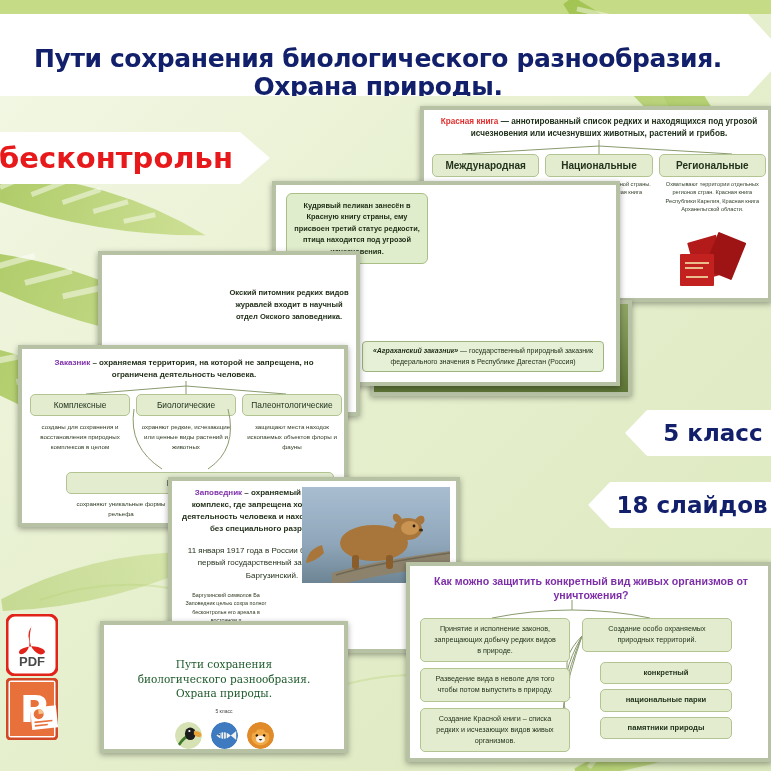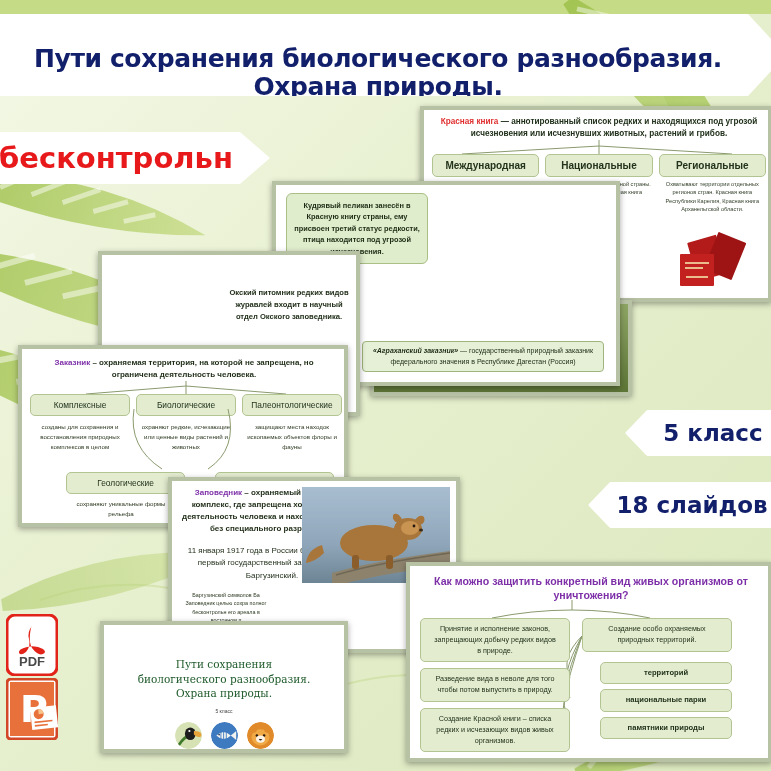--- a/index.html
+++ b/index.html
@@ -414,21 +414,20 @@
     </div>
     <div class="c1">
       <div>созданы для сохранения и восстановления природных комплексов в целом</div>
       <div>охраняют редкие, исчезающие или ценные виды растений и животных</div>
       <div>защищают места находок ископаемых объектов флоры и фауны</div>
     </div>
     <svg style="position:absolute;left:8px;top:60px;width:312px;height:64px">
       <path d="M104 0 q-6 38 28 60 M198 0 q10 40 -20 60" stroke="#8a9a6e" stroke-width="1" fill="none"></path>
     </svg>
     <div class="row2">
-      <div class="gbox">Геологические</div>
       <div class="gbox">Гидрологические</div>
     </div>
     <div class="c2">сохраняют уникальные формы рельефа</div>
   </div>
   <div class="frame-border"></div>
 </div>
 
 <div class="slide" id="slide-zapovednik">
   <div class="slide-inner">
     <div class="def">
@@ -492,21 +491,21 @@
       </g>
     </svg>
     <div class="leftcol">
       <div class="gbox lb">Принятие и исполнение законов, запрещающих добычу редких видов в природе.</div>
       <div class="gbox lb">Разведение вида в неволе для того чтобы потом выпустить в природу.</div>
       <div class="gbox lb">Создание Красной книги – списка редких и исчезающих видов живых организмов.</div>
     </div>
     <div class="rightcol">
       <div class="gbox lb" style="margin-bottom:10px">Создание особо охраняемых природных территорий.</div>
       <div style="padding-left:18px">
-        <div class="gbox sb">территорий</div>
+        <div class="gbox sb">конкретный</div>
         <div class="gbox sb">национальные парки</div>
         <div class="gbox sb">памятники природы</div>
       </div>
     </div>
   </div>
   <div class="frame-border"></div>
 </div>
 
 <div class="slide" id="slide-title">
   <div class="slide-inner">

